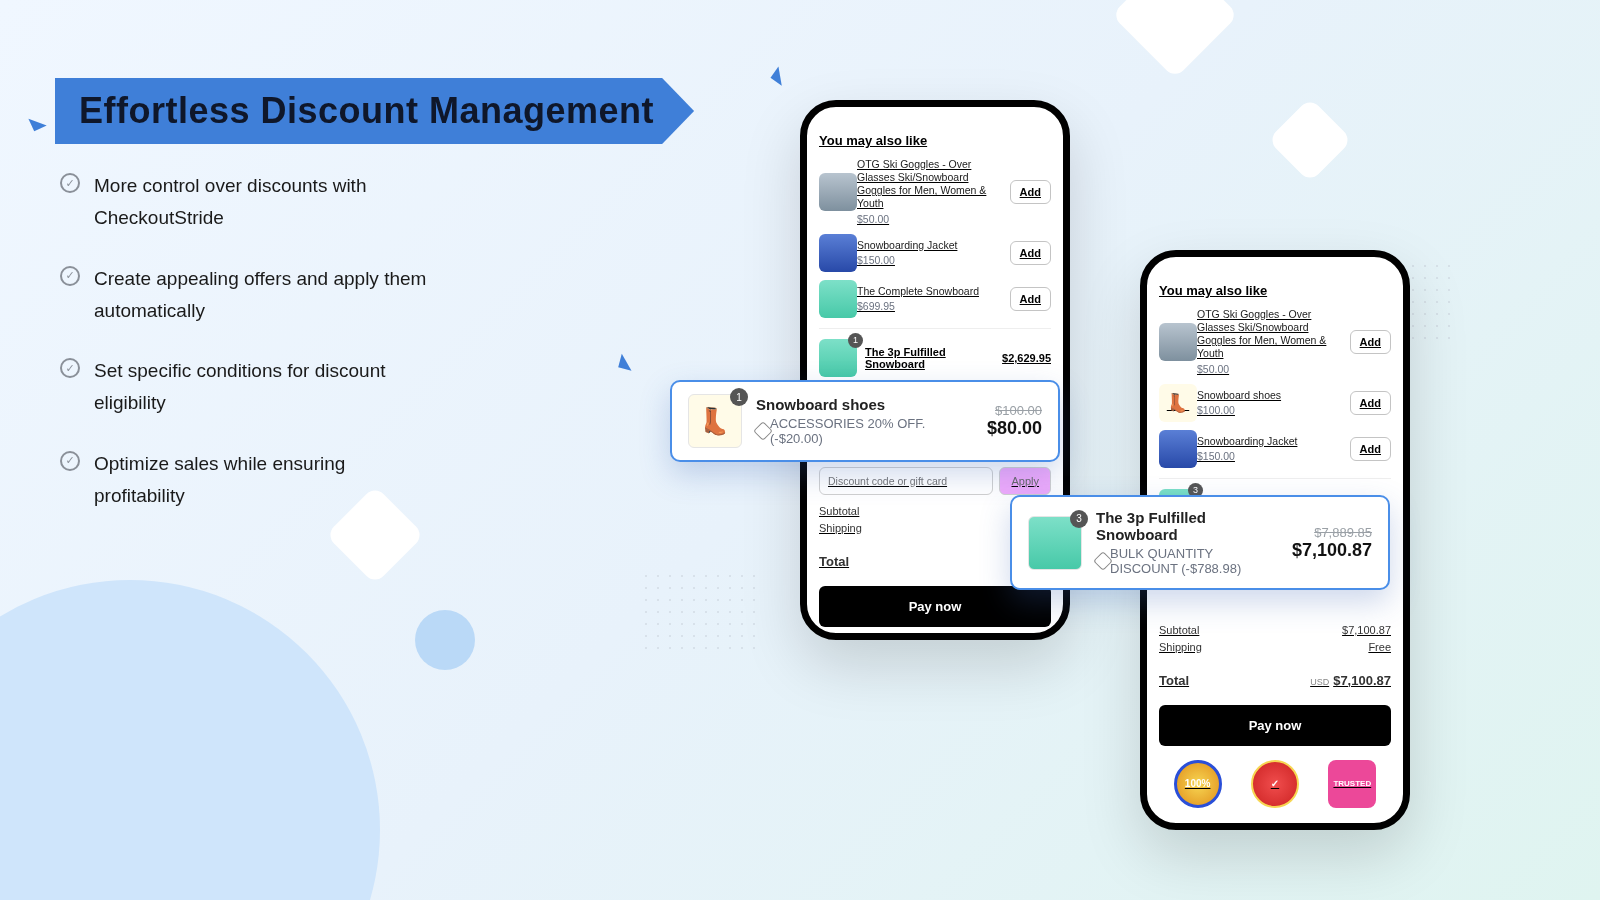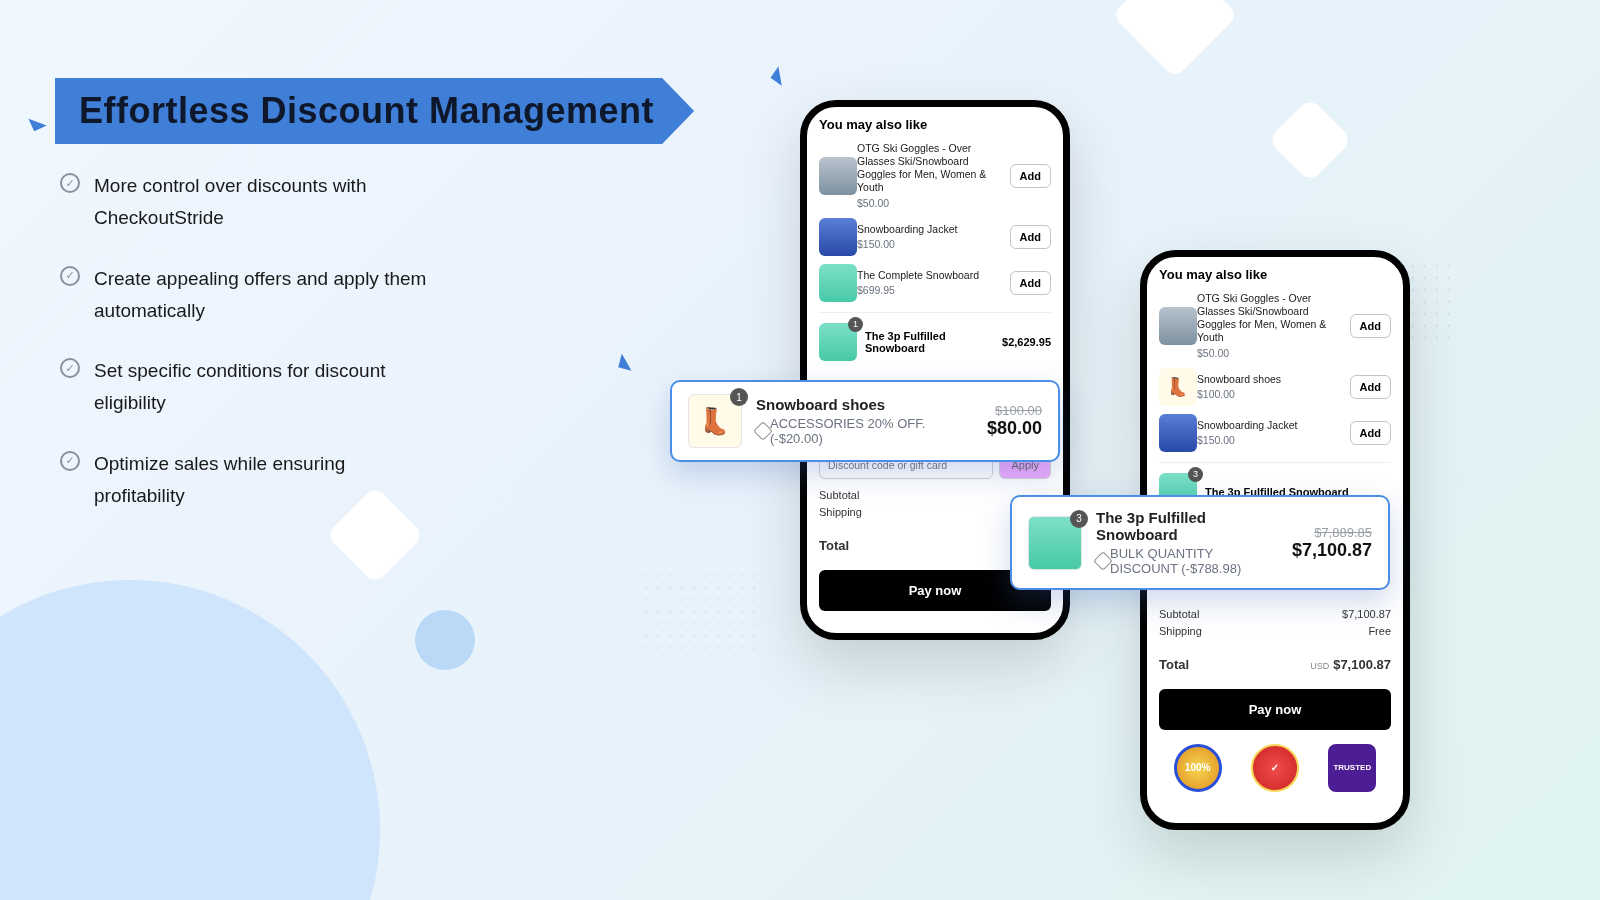--- a/index.html
+++ b/index.html
@@ -27,21 +27,21 @@
 
 .features { position: absolute; left: 60px; top: 170px; width: 380px; z-index: 2; }
 .feature { display: flex; align-items: flex-start; gap: 14px; margin-bottom: 28px; }
 .feature .check { width: 20px; height: 20px; border: 2px solid #8a9099; border-radius: 50%; flex: 0 0 20px; display: flex; align-items: center; justify-content: center; font-size: 11px; color: #8a9099; margin-top: 3px; }
 .feature .txt { font-size: 19px; color: #1a1a1a; line-height: 1.7; }
 
 
 .phone { position: absolute; background: #fff; border: 7px solid #000; border-radius: 36px; box-shadow: 0 25px 60px rgba(0,0,0,.15); overflow: hidden; z-index: 3; }
 .phone.p1 { left: 800px; top: 100px; width: 270px; height: 540px; }
 .phone.p2 { left: 1140px; top: 250px; width: 270px; height: 580px; }
-.phone-inner { padding: 10px 12px; font-size: 11px; }
+.phone-inner { padding: 26px 12px; font-size: 11px; text-decoration: underline; }
 .ymal-title { font-weight: 700; font-size: 13px; margin-bottom: 10px; }
 
 .upsell-row { display: flex; align-items: center; margin-bottom: 8px; }
 .thumb { width: 38px; height: 38px; background: #e8eef5; border-radius: 6px; flex: 0 0 38px; display: flex; align-items: center; justify-content: center; font-size: 18px; }
 .thumb.goggles { background: linear-gradient(#b8c4cf,#7e909e); }
 .thumb.jacket { background: linear-gradient(#5a7fd6,#2849a8); }
 .thumb.board { background: linear-gradient(#7de0c8,#47c9a8); }
 .thumb.boots { background: #fffbe8; color: #e0a800; }
 .upsell-info { flex: 1; font-size: 10.5px; line-height: 1.25; }
 .upsell-info .name { color: #1a1a1a; }
@@ -62,21 +62,21 @@
 
 .tot-row { display: flex; justify-content: space-between; font-size: 11px; margin: 5px 0; color: #333; }
 .tot-row.total { font-weight: 700; font-size: 13px; margin-top: 20px; }
 .tot-row .curr { font-size: 9px; color: #888; margin-right: 4px; font-weight: 400; }
 .pay-btn { width: 100%; background: #000; color: #fff; border: none; border-radius: 6px; padding: 13px; font-size: 13px; font-weight: 600; margin-top: 12px; cursor: pointer; }
 
 .badges-row { display: flex; justify-content: space-around; margin-top: 14px; }
 .badge-ico { width: 48px; height: 48px; border-radius: 50%; display: flex; align-items: center; justify-content: center; font-size: 10px; font-weight: 700; color: #fff; }
 .badge-ico.b1 { background: radial-gradient(#f7d653,#e08f1b); border: 3px solid #2a4fd8; }
 .badge-ico.b2 { background: radial-gradient(#f04d4d,#c22); border: 2px solid #f7d653; }
-.badge-ico.b3 { background: #4c1d95; border-radius: 8px; font-size: 8px; }
+.badge-ico.b3 { background: #ec4899; border-radius: 8px; font-size: 8px; }
 
 
 .popout { position: absolute; background: #fff; border: 2px solid #4a8ee8; border-radius: 10px; box-shadow: 0 12px 30px rgba(60,100,180,.25); padding: 12px 16px; display: flex; align-items: center; gap: 14px; z-index: 5; }
 .popout.po1 { left: 670px; top: 380px; width: 390px; }
 .popout.po2 { left: 1010px; top: 495px; width: 380px; }
 .popout .thumb { width: 54px; height: 54px; flex: 0 0 54px; font-size: 26px; position: relative; border: 1px solid #e5e5e5; }
 .popout .thumb .qty-badge { right: -7px; top: -7px; width: 18px; height: 18px; font-size: 10px; }
 .popout .det { flex: 1; }
 .popout .pname { font-weight: 700; font-size: 15px; color: #222; }
 .popout .disc { font-size: 13px; color: #6b7280; margin-top: 3px; display: flex; align-items: center; }

